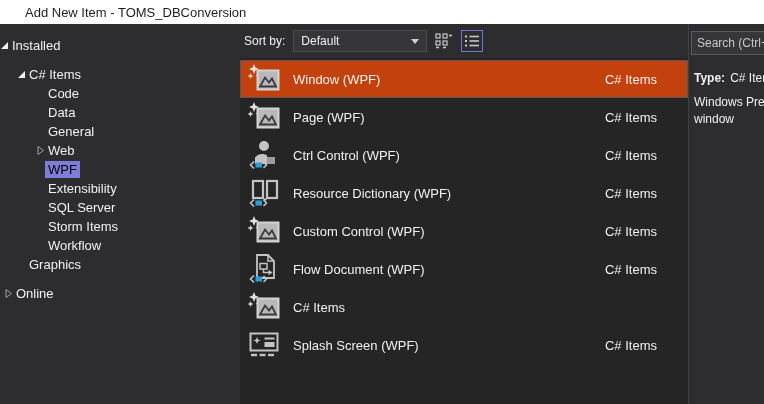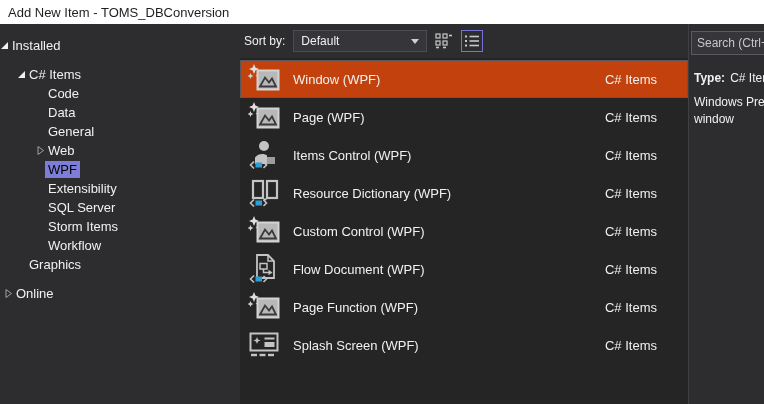--- a/index.html
+++ b/index.html
@@ -3,21 +3,21 @@
 <meta charset="utf-8">
 <style>
   * { margin:0; padding:0; box-sizing:border-box; }
   html,body { width:764px; height:404px; overflow:hidden; }
   body {
     font-family:"Liberation Sans","DejaVu Sans",sans-serif;
     font-size:13px; background:#2d2d30; color:#f1f1f1;
   }
   .titlebar {
     height:24px; background:#ffffff; color:#1e1e1e;
-    display:flex; align-items:center; padding-left:8px; font-size:13px;
+    display:flex; align-items:center; padding-left:25px; font-size:13px;
   }
   .dialog { display:flex; height:380px; }
 
   
   .sidebar { width:240px; flex:none; background:#2d2d30; padding-top:12px; overflow:hidden; }
   .tree-row { height:19px; display:flex; align-items:center; cursor:default; }
   .tree-row.gap { margin-top:10px; }
   .arrow { width:9px; flex:none; display:flex; align-items:center; justify-content:flex-start; }
   .tree-label { padding:1px 3px; white-space:nowrap; }
   .tree-label.selected { background:#7e7ed8; color:#000000;text-align:center; }
@@ -205,21 +205,21 @@
     <circle cx="16" cy="6" r="5" fill="#c4c4c4"></circle>
     <path d="M7 24 L7 17.5 C10 13.5 16 13 19 15.5 L19 24 Z" fill="#c4c4c4"></path>
     <rect x="19" y="17" width="8" height="7" fill="#9c9c9c"></rect>
     <g transform="translate(2,21)">
       <polyline points="4,0.5 0.5,4 4,7.5" fill="none" stroke="#c4c4c4" stroke-width="1.6"></polyline>
       <rect x="5.5" y="1.5" width="6.5" height="5" fill="#2b9fd8"></rect>
       <polyline points="13.5,1 16.5,4 13.5,7" fill="none" stroke="#c4c4c4" stroke-width="1.6"></polyline>
     </g>
   </svg>
           </span>
-    <span class="row-label">Items Control (WPF)</span>
+    <span class="row-label">Ctrl Control (WPF)</span>
     <span class="row-cat">C# Items</span>
   </div>
         <div class="row">
     <span class="row-icon">
             <svg width="32" height="30" viewBox="0 0 32 30">
     <rect x="5" y="3" width="10" height="17" fill="none" stroke="#c4c4c4" stroke-width="2.2"></rect>
     <rect x="19" y="3" width="10" height="17" fill="none" stroke="#c4c4c4" stroke-width="2.2"></rect>
     <path d="M15 20 L17 22 L19 20" fill="none" stroke="#c4c4c4" stroke-width="1.5"></path>
     <g transform="translate(2,21)">
       <polyline points="4,0.5 0.5,4 4,7.5" fill="none" stroke="#c4c4c4" stroke-width="1.6"></polyline>
@@ -265,21 +265,20 @@
         <div class="row">
     <span class="row-icon">
             <svg width="32" height="30" viewBox="0 0 32 30">
     <path d="M6 0 L7.4 3.6 L11 5 L7.4 6.4 L6 10 L4.6 6.4 L1 5 L4.6 3.6 Z" fill="#e0e0e0"></path>
     <path d="M2.5 9 L3.4 11.1 L5.5 12 L3.4 12.9 L2.5 15 L1.6 12.9 L-0.5 12 L1.6 11.1 Z" fill="#d0d0d0"></path>
     <path d="M9.5 9.5 L10.1 11 L11.6 11.6 L10.1 12.2 L9.5 13.7 L8.9 12.2 L7.4 11.6 L8.9 11 Z" fill="#c8c8c8"></path>
     <rect x="9.5" y="6.5" width="21" height="19" fill="#b8b8b8" stroke="#d4d4d4" stroke-width="2"></rect>
     <path d="M12 22.5 L17 13.5 L21 18.5 L24 14.5 L28 22.5 Z" fill="none" stroke="#3a3a3c" stroke-width="1.8"></path>
   </svg>
           </span>
-    <span class="row-label">Page Function (WPF)</span>
     <span class="row-cat">C# Items</span>
   </div>
         <div class="row">
     <span class="row-icon">
             <svg width="32" height="30" viewBox="0 0 32 30">
     <rect x="2.5" y="3.5" width="27" height="17" fill="none" stroke="#c4c4c4" stroke-width="2"></rect>
     <path d="M9 7 L10 9.5 L12.5 10.5 L10 11.5 L9 14 L8 11.5 L5.5 10.5 L8 9.5 Z" fill="#c4c4c4"></path>
     <line x1="16.5" y1="8.5" x2="26.5" y2="8.5" stroke="#c4c4c4" stroke-width="2"></line>
     <rect x="16.5" y="12" width="10" height="5" fill="#c4c4c4"></rect>
     <g stroke="#c4c4c4" stroke-width="2.4">

